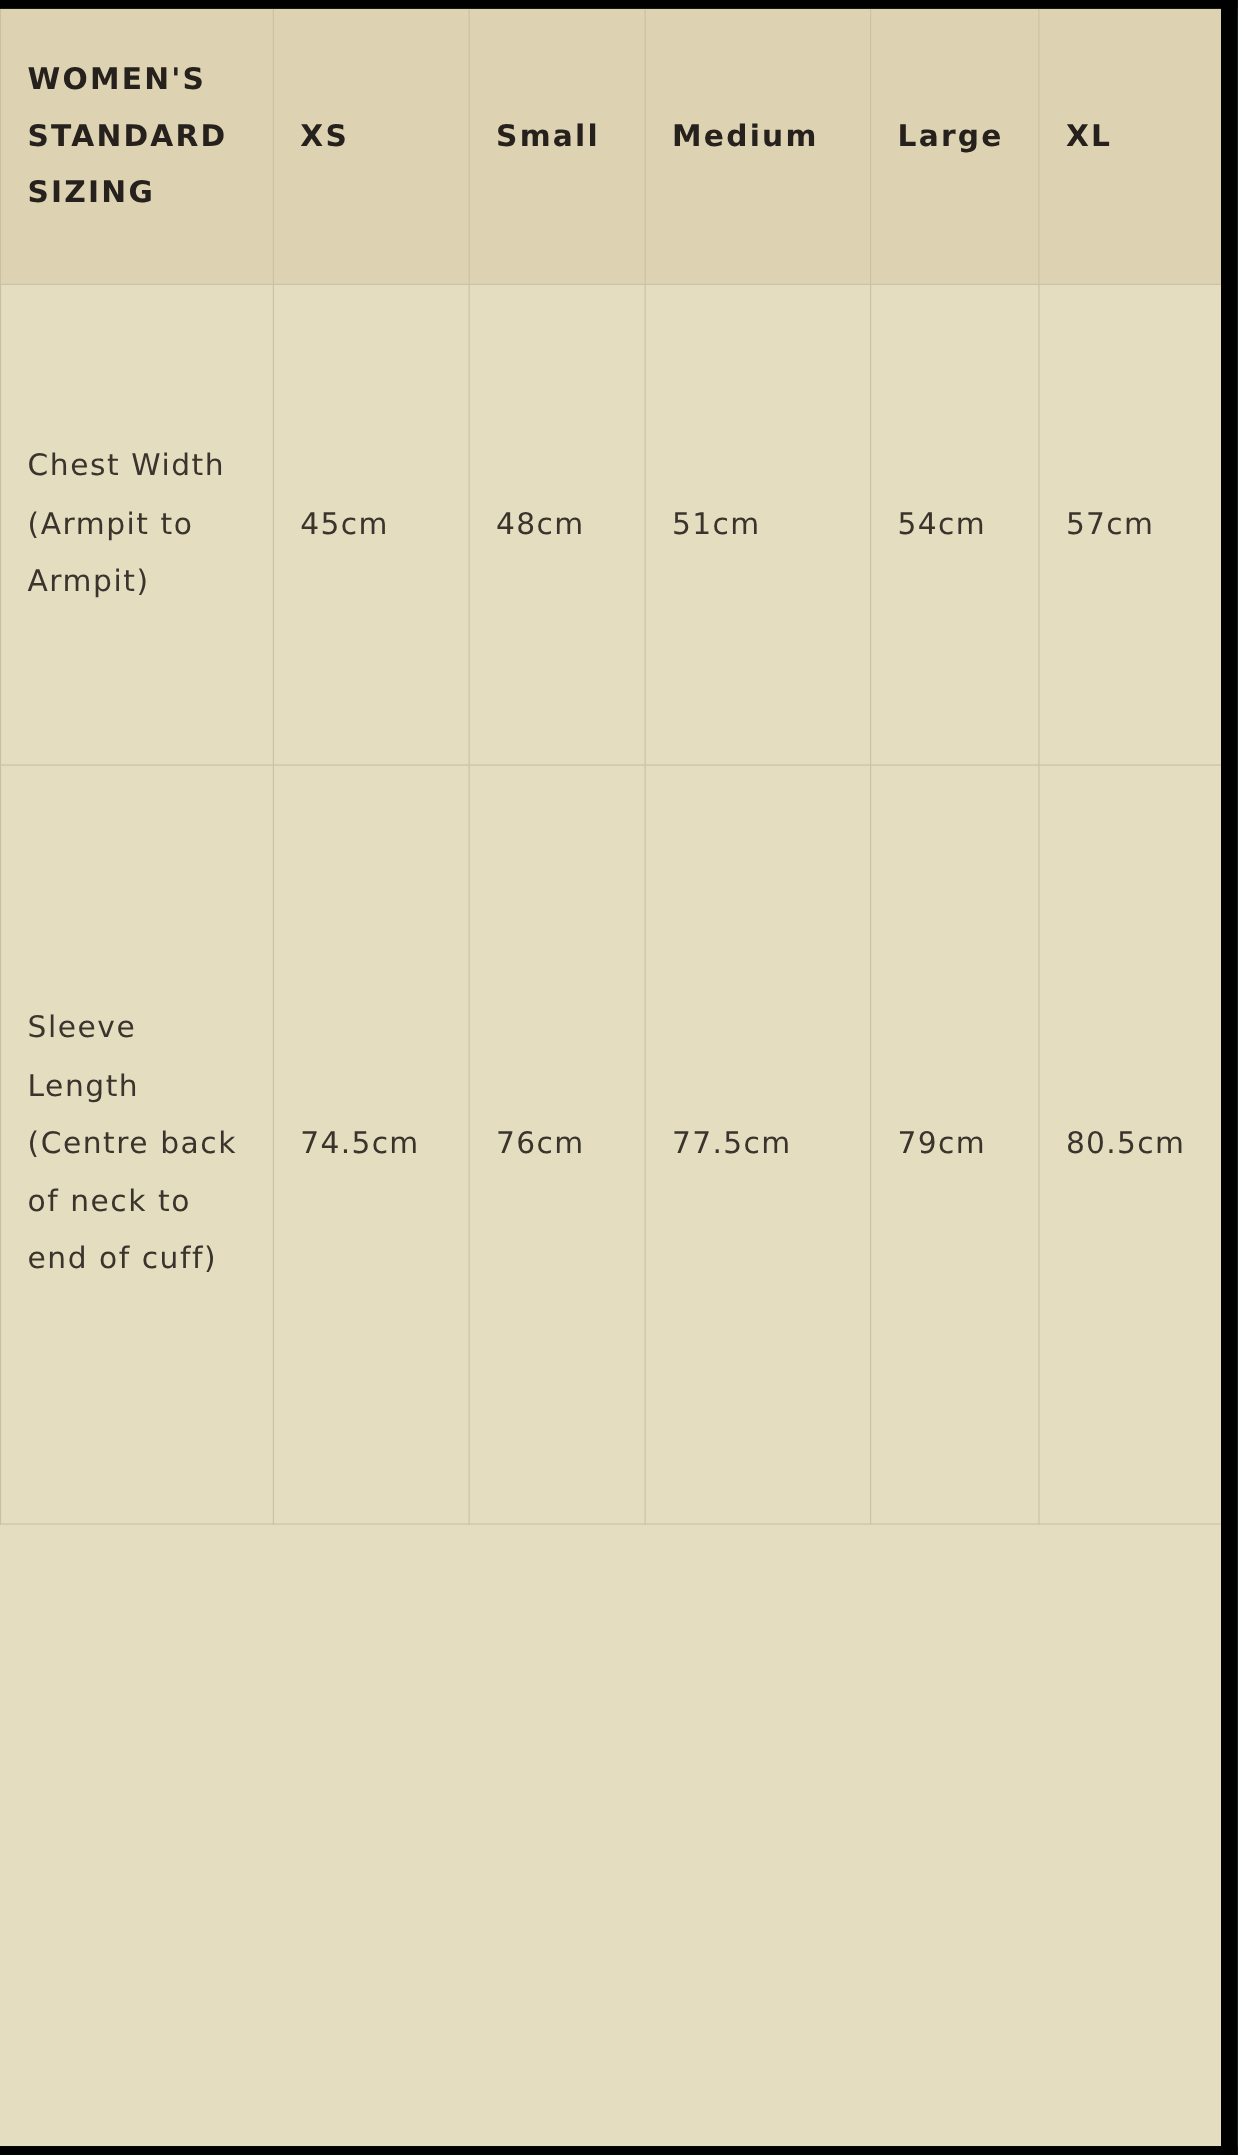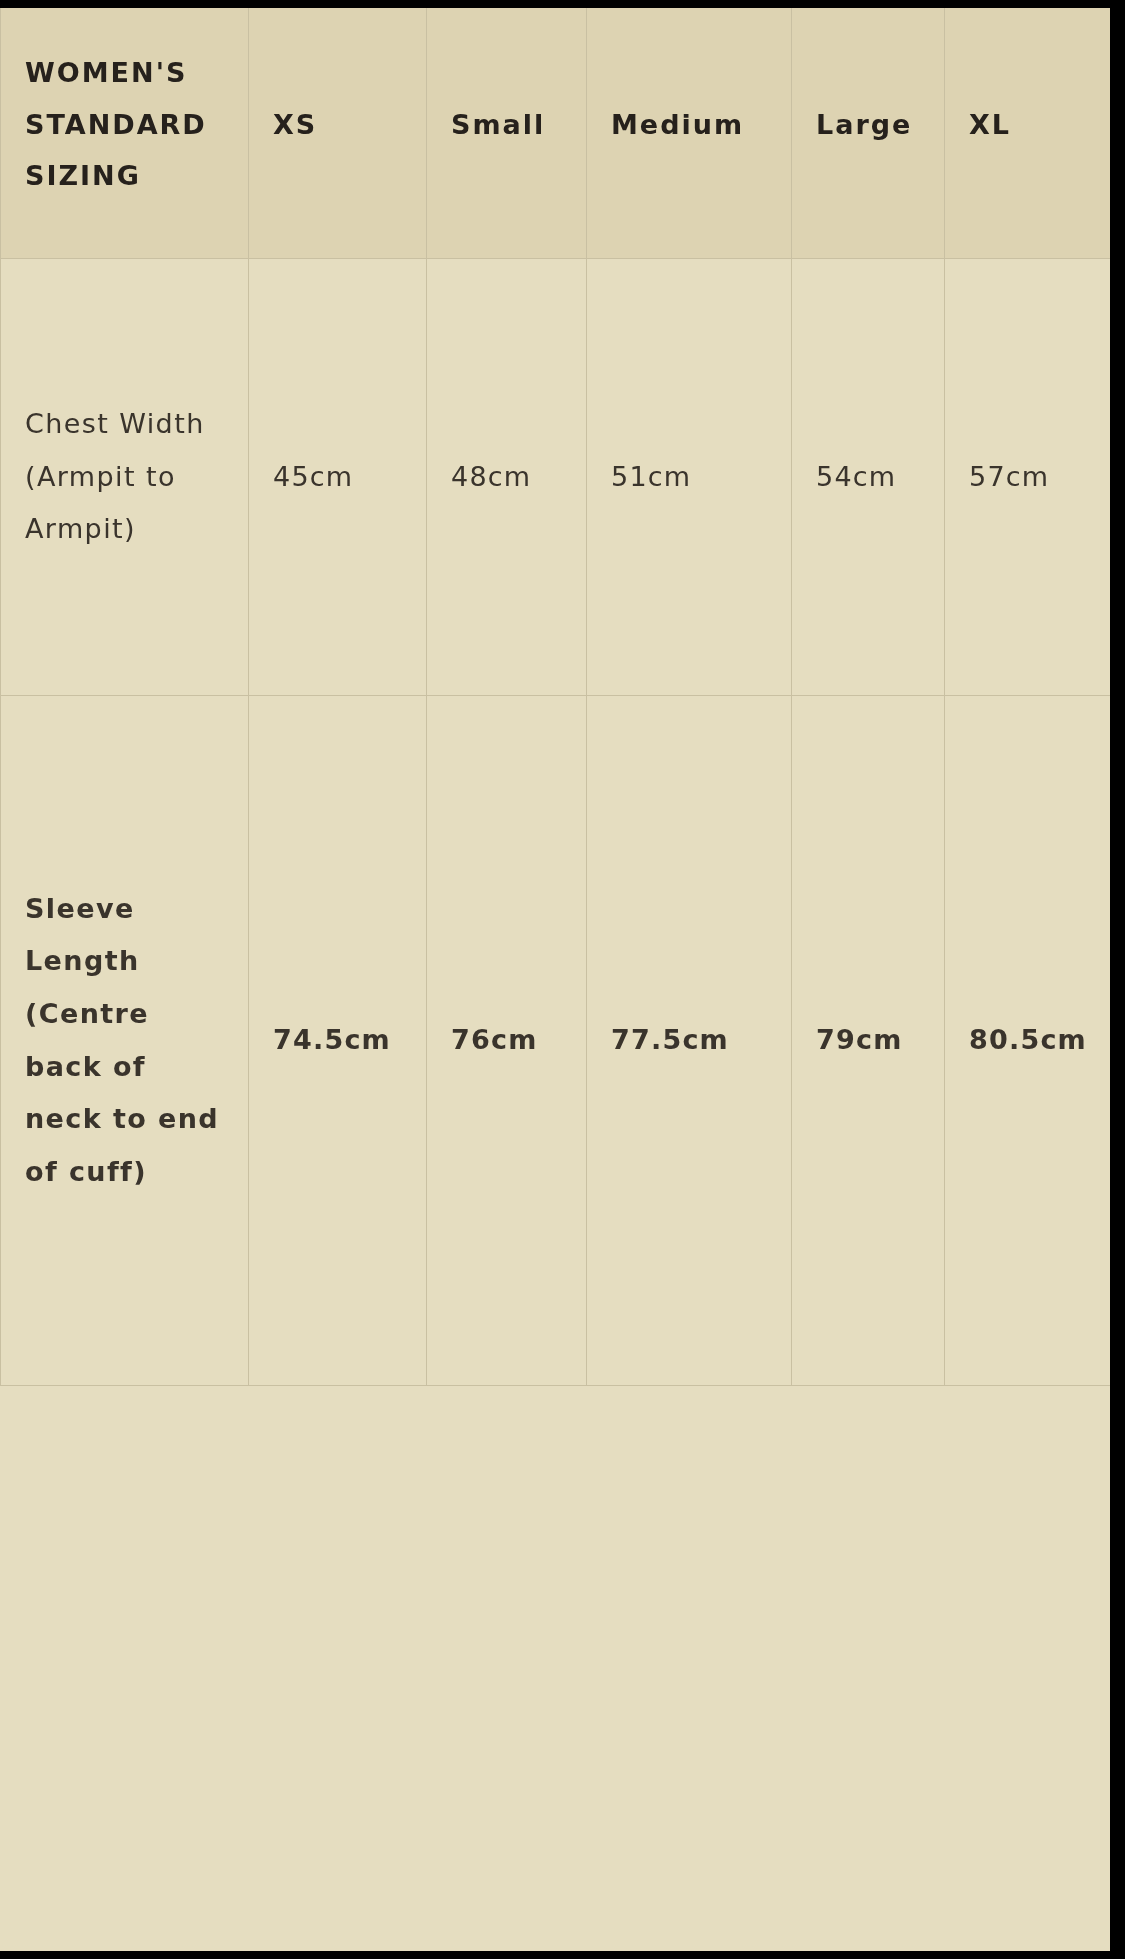--- a/index.html
+++ b/index.html
@@ -78,21 +78,21 @@
     text-align: left;
   }
 
   table.size-table tbody td.rowlabel {
     color: #3a342c;
     letter-spacing: 1.4px;
   }
 
   .row-chest td { height: 437px; }
   .row-length td { height: 534px; }
-  .row-sleeve td { height: 690px; font-weight: bold; }
+  .row-sleeve td { height: 690px; }
 
   .edge-top {
     position: absolute;
     left: 0; top: 0;
     width: 1125px; height: 8px;
     background: #000000;
   }
   .edge-bottom {
     position: absolute;
     left: 0; bottom: 0;

